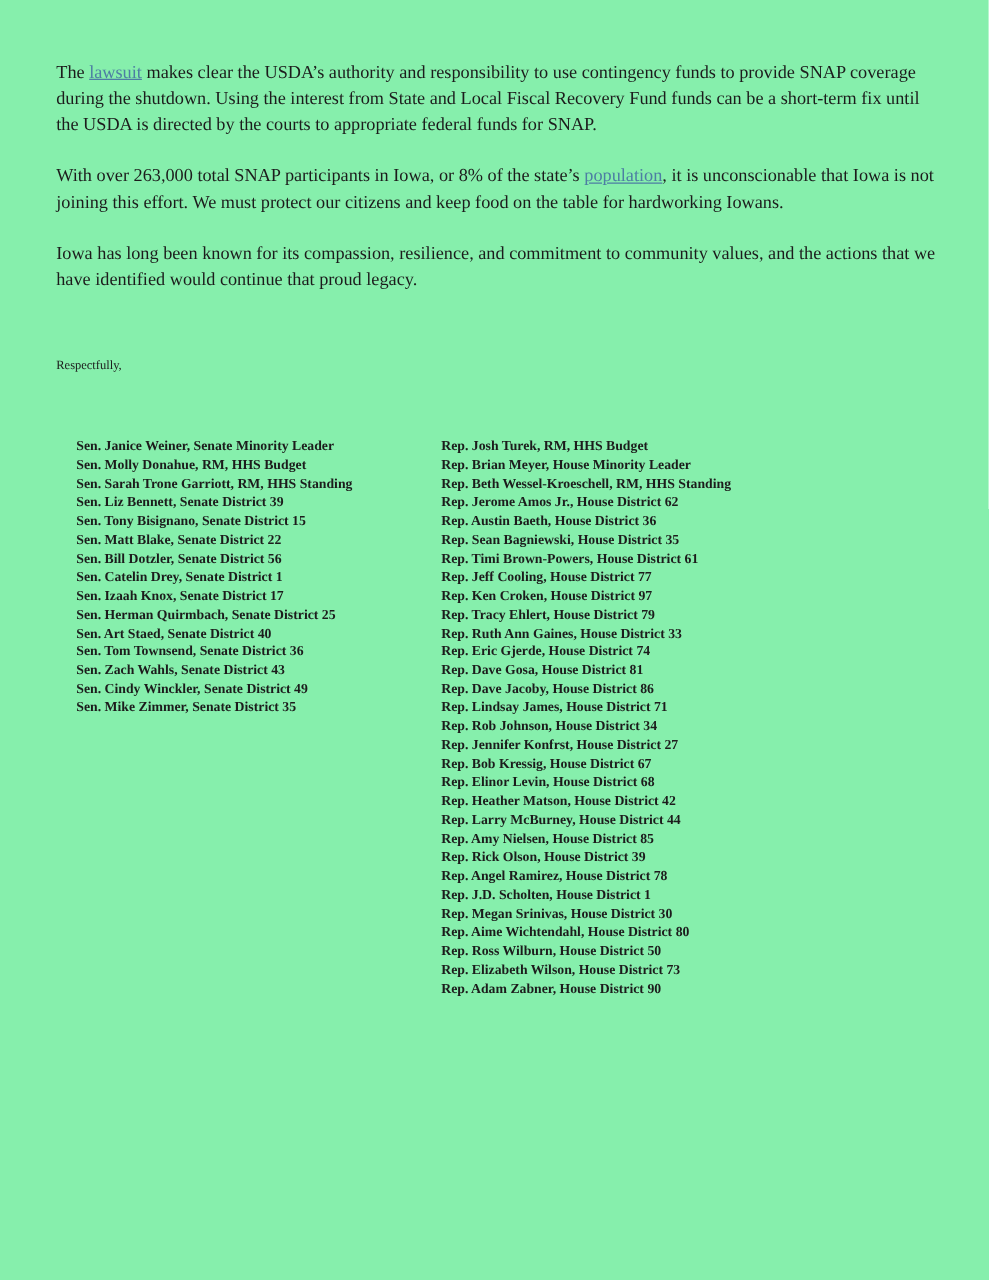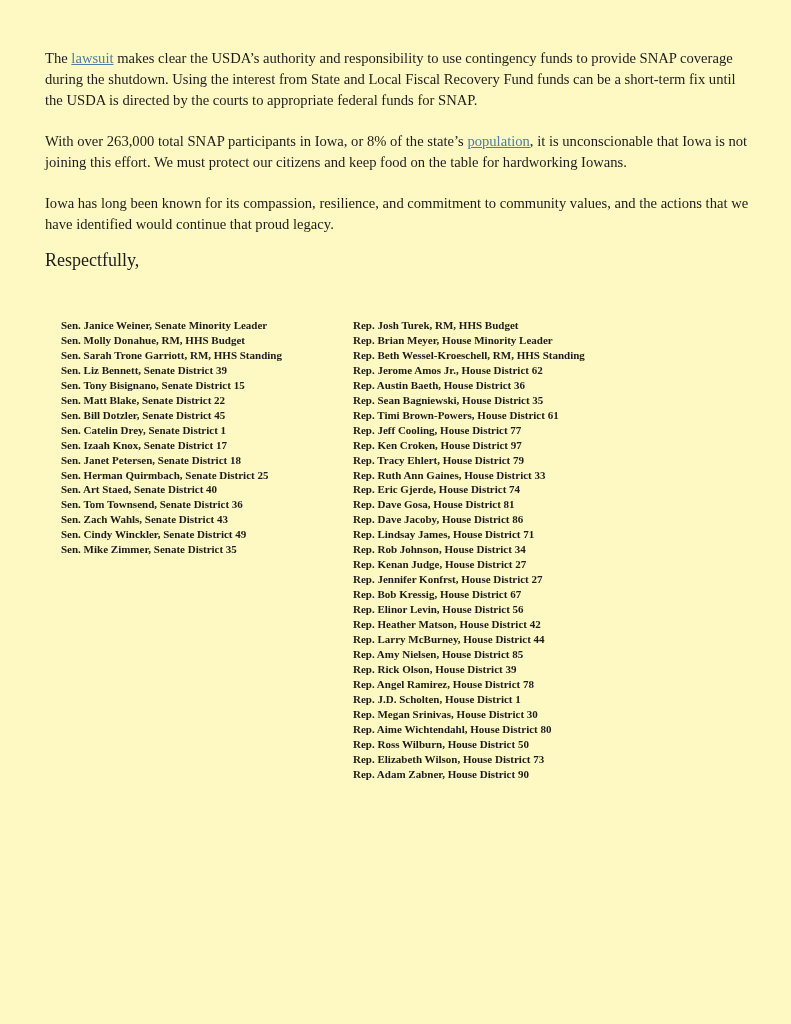--- a/index.html
+++ b/index.html
@@ -4,43 +4,43 @@
 <style>
   html, body {
     margin: 0;
     padding: 0;
     background: #ffffff;
   }
   .page {
     position: relative;
     width: 791px;
     height: 1024px;
-    background: #fef9c3;
+    background: #86efac;
     box-sizing: border-box;
     padding: 48px 24px 0 45px;
     font-family: "Liberation Serif", "DejaVu Serif", serif;
     color: #1c1c1c;
     overflow: hidden;
   }
   .para {
     font-size: 14.6px;
     line-height: 21px;
     margin: 0 0 20px 0;
     max-width: 707px;
   }
   .para.space-lg {
-    margin-bottom: 15px;
+    margin-bottom: 47px;
   }
   a.doc-link {
     color: #4d7ea3;
     text-decoration: underline;
     cursor: pointer;
   }
   .closing {
-    font-size: 18px;
+    font-size: 10px;
     line-height: 21px;
     margin: 0 0 47px 0;
   }
   .signatures {
     display: flex;
     margin-left: 16px;
     font-size: 11px;
     line-height: 14.95px;
     font-weight: bold;
   }
@@ -71,24 +71,23 @@
   <p class="closing">Respectfully,</p>
 
   <div class="signatures">
     <ul class="sig-col left">
         <li>Sen. Janice Weiner, Senate Minority Leader</li>
         <li>Sen. Molly Donahue, RM, HHS Budget</li>
         <li>Sen. Sarah Trone Garriott, RM, HHS Standing</li>
         <li>Sen. Liz Bennett, Senate District 39</li>
         <li>Sen. Tony Bisignano, Senate District 15</li>
         <li>Sen. Matt Blake, Senate District 22</li>
-        <li>Sen. Bill Dotzler, Senate District 45</li>
+        <li>Sen. Bill Dotzler, Senate District 56</li>
         <li>Sen. Catelin Drey, Senate District 1</li>
         <li>Sen. Izaah Knox, Senate District 17</li>
-        <li>Sen. Janet Petersen, Senate District 18</li>
         <li>Sen. Herman Quirmbach, Senate District 25</li>
         <li>Sen. Art Staed, Senate District 40</li>
         <li>Sen. Tom Townsend, Senate District 36</li>
         <li>Sen. Zach Wahls, Senate District 43</li>
         <li>Sen. Cindy Winckler, Senate District 49</li>
         <li>Sen. Mike Zimmer, Senate District 35</li>
       </ul>
     <ul class="sig-col right">
         <li>Rep. Josh Turek, RM, HHS Budget</li>
         <li>Rep. Brian Meyer, House Minority Leader</li>
@@ -99,24 +98,23 @@
         <li>Rep. Timi Brown-Powers, House District 61</li>
         <li>Rep. Jeff Cooling, House District 77</li>
         <li>Rep. Ken Croken, House District 97</li>
         <li>Rep. Tracy Ehlert, House District 79</li>
         <li>Rep. Ruth Ann Gaines, House District 33</li>
         <li>Rep. Eric Gjerde, House District 74</li>
         <li>Rep. Dave Gosa, House District 81</li>
         <li>Rep. Dave Jacoby, House District 86</li>
         <li>Rep. Lindsay James, House District 71</li>
         <li>Rep. Rob Johnson, House District 34</li>
-        <li>Rep. Kenan Judge, House District 27</li>
         <li>Rep. Jennifer Konfrst, House District 27</li>
         <li>Rep. Bob Kressig, House District 67</li>
-        <li>Rep. Elinor Levin, House District 56</li>
+        <li>Rep. Elinor Levin, House District 68</li>
         <li>Rep. Heather Matson, House District 42</li>
         <li>Rep. Larry McBurney, House District 44</li>
         <li>Rep. Amy Nielsen, House District 85</li>
         <li>Rep. Rick Olson, House District 39</li>
         <li>Rep. Angel Ramirez, House District 78</li>
         <li>Rep. J.D. Scholten, House District 1</li>
         <li>Rep. Megan Srinivas, House District 30</li>
         <li>Rep. Aime Wichtendahl, House District 80</li>
         <li>Rep. Ross Wilburn, House District 50</li>
         <li>Rep. Elizabeth Wilson, House District 73</li>

